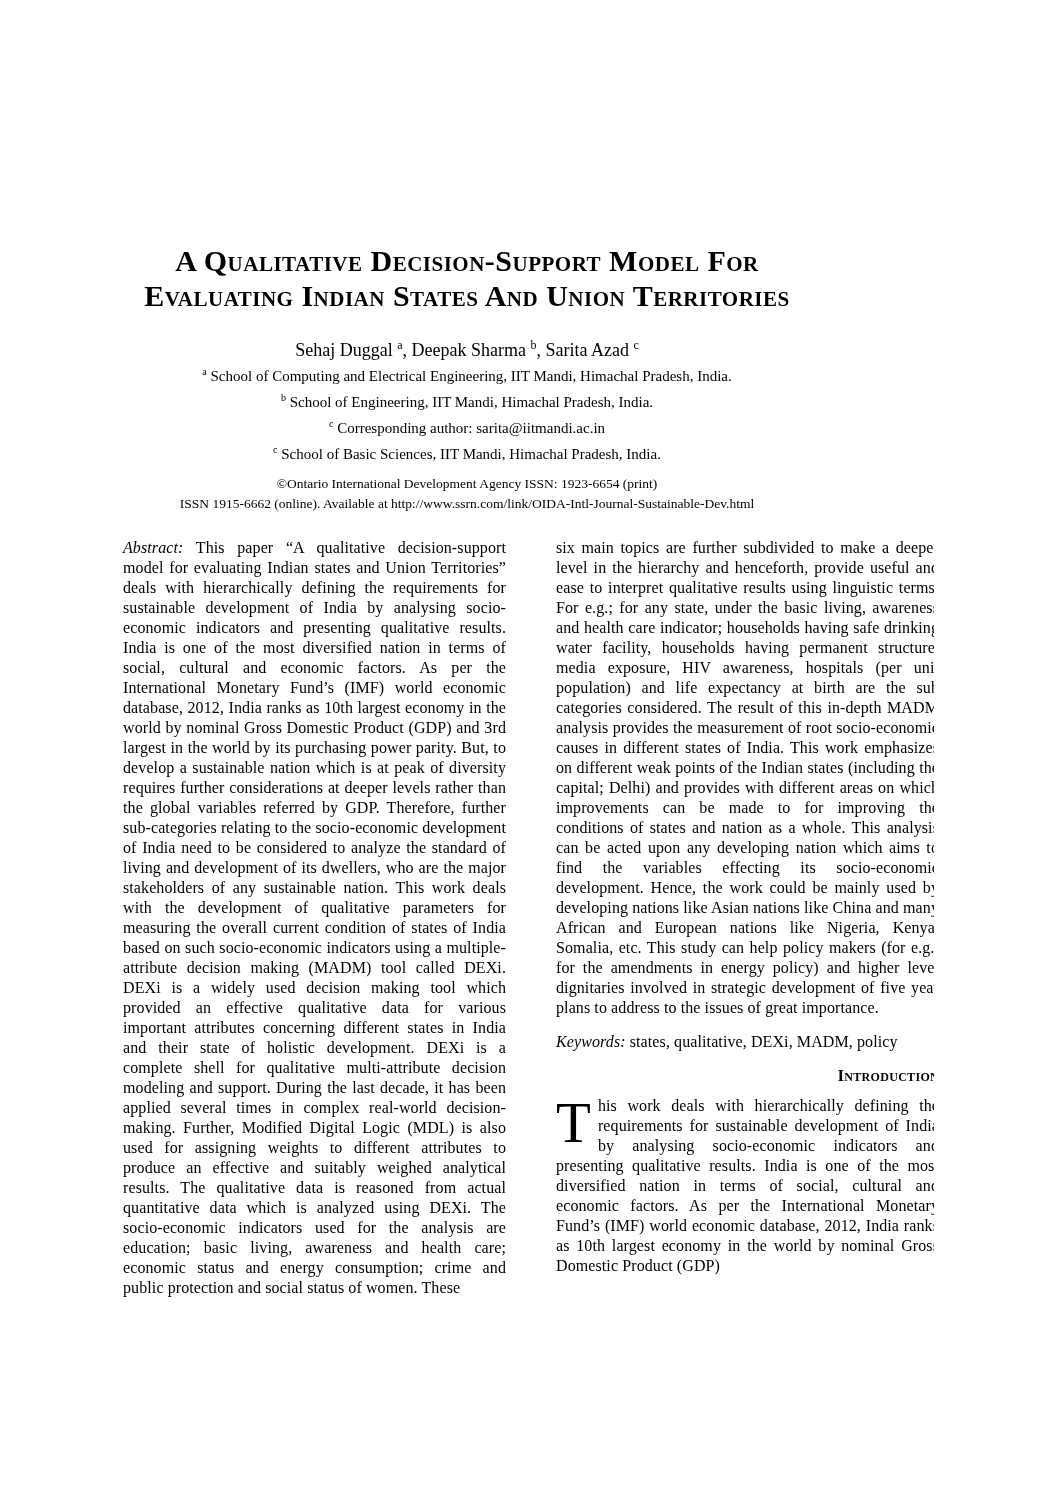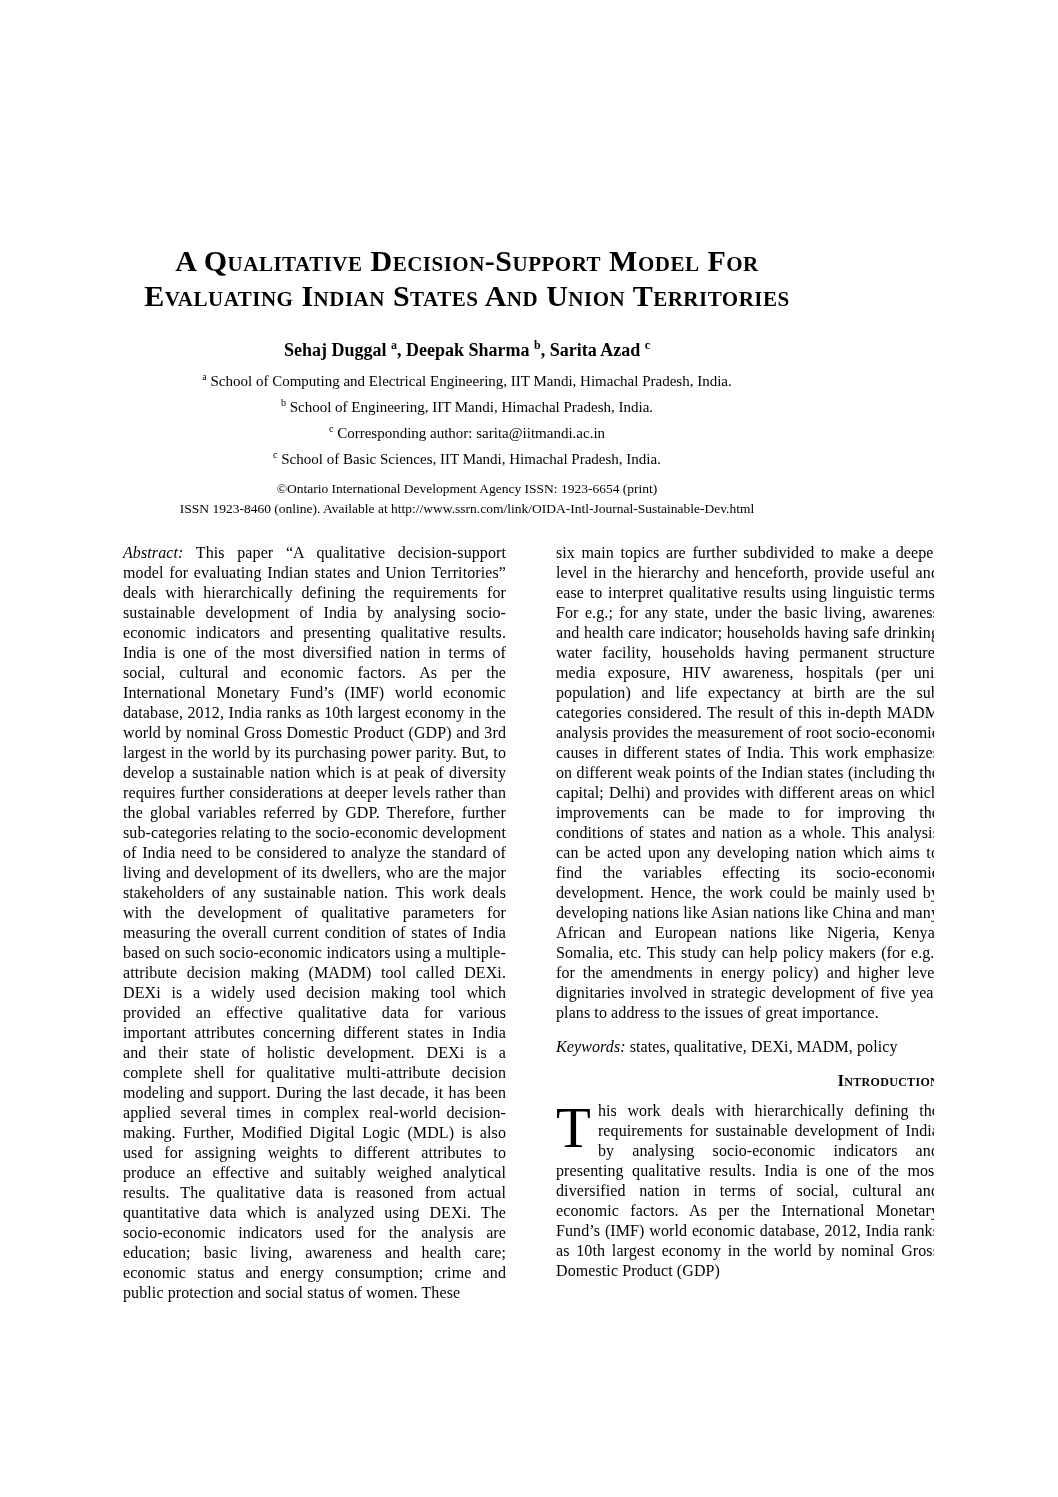--- a/index.html
+++ b/index.html
@@ -26,27 +26,26 @@
     font-size: 30px;
     line-height: 35px;
     font-weight: bold;
     font-variant: small-caps;
     letter-spacing: 0.5px;
   }
   .author-line {
     margin-top: 25px;
     text-align: center;
     font-size: 18px;
-    font-weight: bold;
+    font-weight: normal;
   }
   .author-line sup {
     font-size: 12px;
   }
   .affiliations {
-    margin-top: 5px;
     text-align: center;
     font-size: 15px;
     line-height: 21px;
   }
   .affiliations sup {
     font-size: 10px;
   }
   .issn-block {
     margin-top: 9px;
     text-align: center;
@@ -109,21 +108,21 @@
 
     <div class="affiliations">
       <div><sup>a</sup> <span>School of Computing and Electrical Engineering, IIT Mandi, Himachal Pradesh, India.</span></div>
       <div><sup>b</sup> <span>School of Engineering, IIT Mandi, Himachal Pradesh, India.</span></div>
       <div><sup>c</sup> <span>Corresponding author: sarita@iitmandi.ac.in</span></div>
       <div><sup>c</sup> <span>School of Basic Sciences, IIT Mandi, Himachal Pradesh, India.</span></div>
     </div>
 
     <div class="issn-block">
       <div>©Ontario International Development Agency ISSN: 1923-6654 (print)</div>
-      <div>ISSN 1923-8460 (online). Available at http://www.ssrn.com/link/OIDA-Intl-Journal-Sustainable-Dev.html</div>
+      <div>ISSN 1915-6662 (online). Available at http://www.ssrn.com/link/OIDA-Intl-Journal-Sustainable-Dev.html</div>
     </div>
   </div>
 
   <div class="columns">
 
     <div class="col">
       <p><span class="abstract-label">Abstract:</span> <span>This paper “A qualitative decision-support model for evaluating Indian states and Union Territories” deals with hierarchically defining the requirements for sustainable development of India by analysing socio-economic indicators and presenting qualitative results. India is one of the most diversified nation in terms of social, cultural and economic factors. As per the International Monetary Fund’s (IMF) world economic database, 2012, India ranks as 10th largest economy in the world by nominal Gross Domestic Product (GDP) and 3rd largest in the world by its purchasing power parity. But, to develop a sustainable nation which is at peak of diversity requires further considerations at deeper levels rather than the global variables referred by GDP. Therefore, further sub-categories relating to the socio-economic development of India need to be considered to analyze the standard of living and development of its dwellers, who are the major stakeholders of any sustainable nation.  This work deals with the development of qualitative parameters for measuring the overall current condition of states of India based on such socio-economic indicators using a multiple-attribute decision making (MADM) tool called DEXi. DEXi is a widely used decision making tool which provided an effective qualitative data for various important attributes concerning different states in India and their state of holistic development. DEXi is a complete shell for qualitative multi-attribute decision modeling and support. During the last decade, it has been applied several times in complex real-world decision-making. Further, Modified Digital Logic (MDL) is also used for assigning weights to different attributes to produce an effective and suitably weighed analytical results. The qualitative data is reasoned from actual quantitative data which is analyzed using DEXi. The socio-economic indicators used for the analysis are education; basic living, awareness and health care; economic status and energy consumption; crime and public protection and social status of women. These</span></p>
     </div>
 
     <div class="col">

